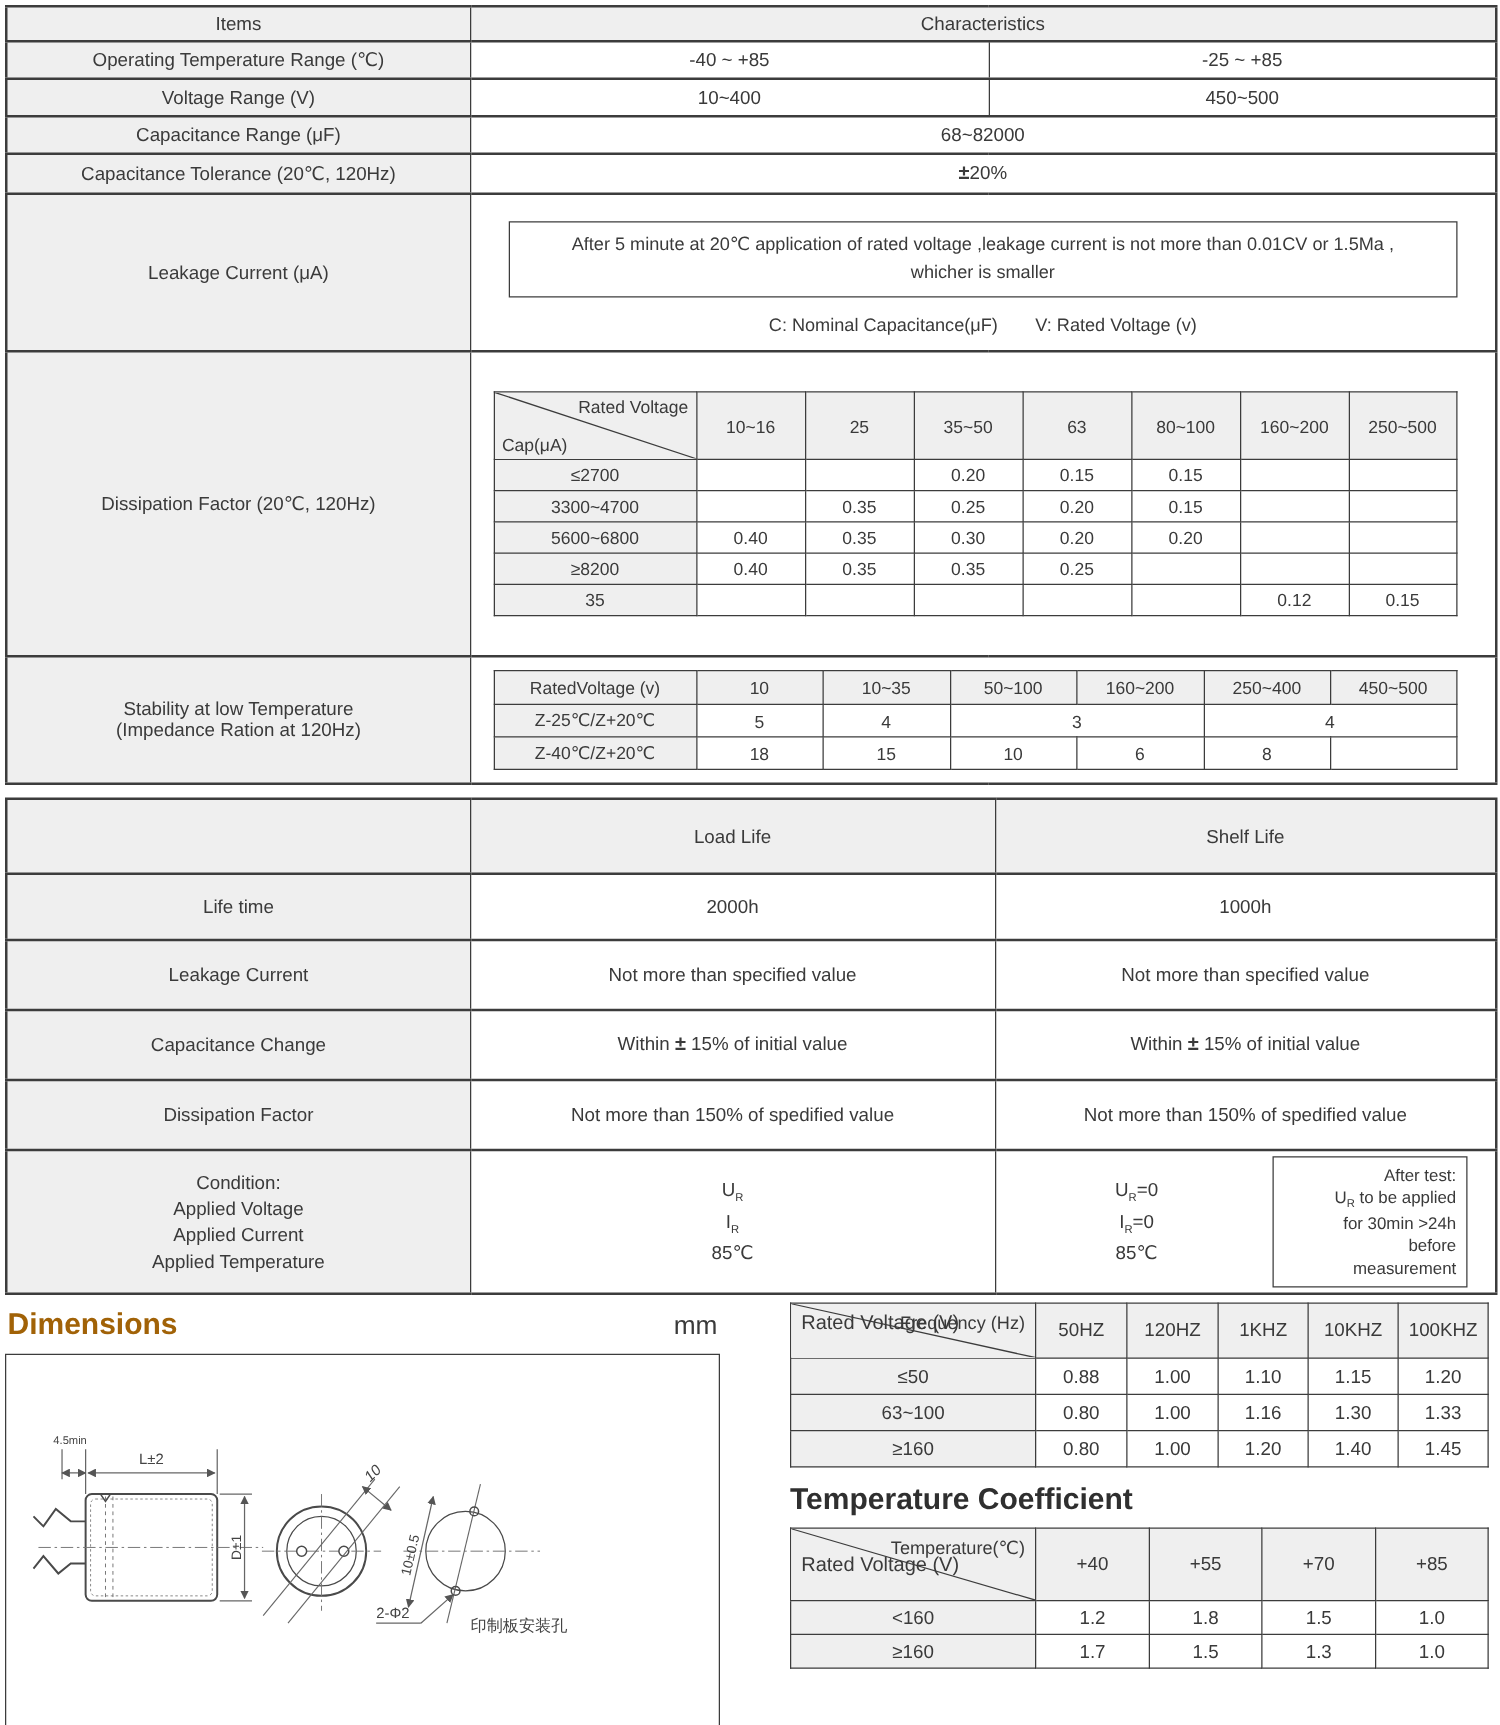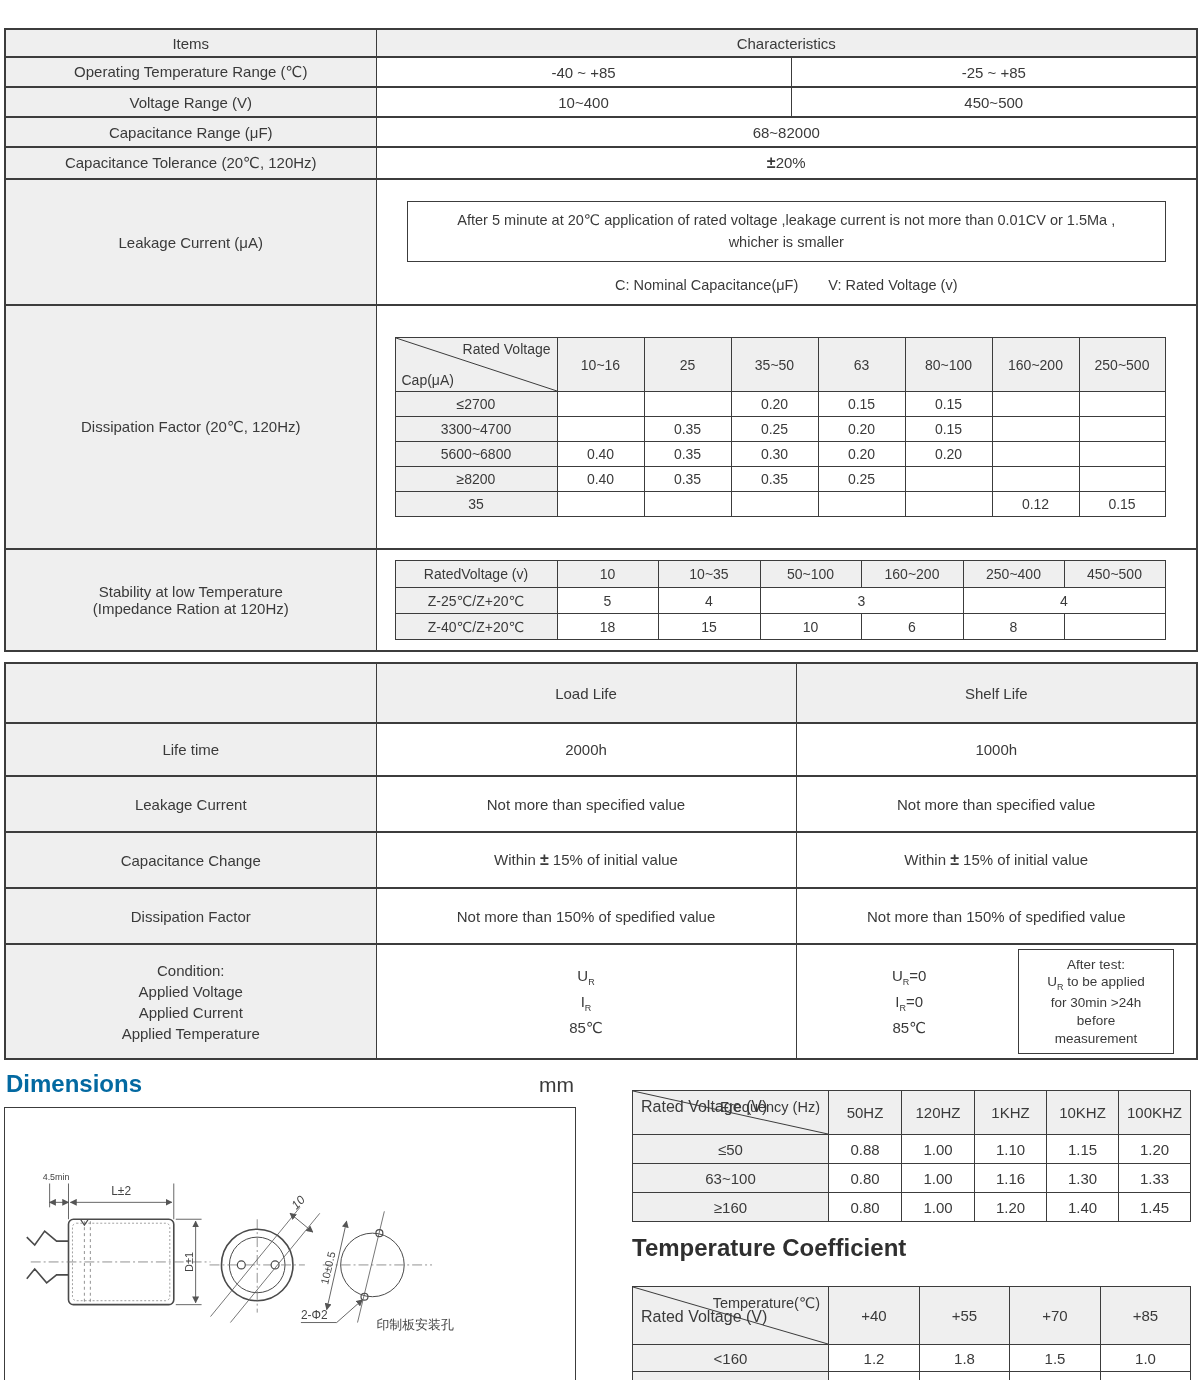--- a/index.html
+++ b/index.html
@@ -1,19 +1,19 @@
 <!DOCTYPE html>
 <html><head>
 <meta charset="utf-8">
 <style>
   html,body{margin:0;padding:0;background:#fff;}
   body{width:1200px;height:1380px;overflow:hidden;color:#3a3a3a;
        font-family:"Liberation Sans","DejaVu Sans",sans-serif;}
   .page{position:relative;width:1200px;height:1380px;box-sizing:border-box;padding:4px;}
-  table{border-collapse:collapse;table-layout:fixed;margin-top:24px;}
+  table{border-collapse:collapse;table-layout:fixed;}
   .t1,.t2{width:1192px;border:2px solid #3c3c3c;}
   .t1 td,.t2 td{border:2px solid #3c3c3c;border-left-width:1px;border-right-width:1px;
        text-align:center;vertical-align:middle;font-size:15px;padding:2px 4px;box-sizing:border-box;}
   .shade{background:#efefef;}
   .t2{margin-top:10px;}
   .pm{font-weight:bold;font-size:16px;}
   
   .lk-box{border:1.5px solid #3c3c3c;margin:16px 26px 0 26px;padding:8px 12px;
        font-size:14.5px;line-height:1.5;text-align:center;}
   .lk-note{margin:15px 0 6px;font-size:14.5px;display:flex;justify-content:center;gap:30px;}
@@ -30,26 +30,26 @@
   .diag .dline{position:absolute;left:0;top:0;width:100%;height:100%;}
   .diag .ctop{position:absolute;top:3px;right:6px;font-size:14px;}
   .diag .cbot{position:absolute;bottom:3px;left:6px;font-size:14px;}
   
   .cond-label{line-height:1.4;}
   .cond-vals{line-height:1.55;font-size:15px;}
   sub{font-size:9px;}
   .shelf-flex{display:flex;align-items:center;}
   .shelf-flex .cv{flex:1;}
   .after-box{border:1.5px solid #3c3c3c;width:138px;margin-right:18px;padding:6px 8px;
-       text-align:center;font-size:13.5px;line-height:1.32;}
+       text-align:right;font-size:13.5px;line-height:1.32;}
   
   .bottom{display:flex;margin-top:6px;}
   .dim-col{width:572px;}
   .dim-head{display:flex;justify-content:space-between;align-items:baseline;padding:0 2px;margin-top:4px;}
-  .dim-title{font-size:24px;font-weight:bold;color:#0369a1;}
+  .dim-title{font-size:24px;font-weight:bold;color:#a16207;}
   .dim-unit{font-size:21px;}
   .dim-box{border:1.5px solid #3c3c3c;height:296px;margin-top:9px;}
   .coef-col{margin-left:56px;width:558px;}
   .coef-title{font-size:24px;color:#2f2f2f;margin:0 0 8px 0;}
   .coef-title .w1{font-weight:bold;}
   .coef-title.tbold .w2{font-weight:bold;}
   .tc-title{margin-top:12px;}
   .fc,.tc{width:558px;border:1.5px solid #3c3c3c;}
   .fc td,.tc td{border:1px solid #3c3c3c;text-align:center;vertical-align:middle;
        font-size:15px;box-sizing:border-box;}

